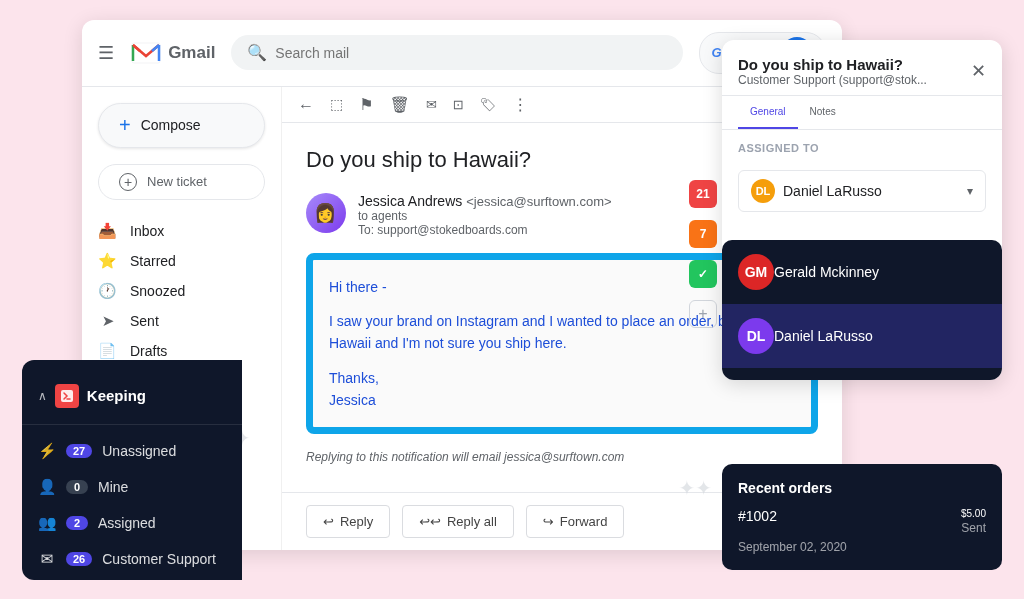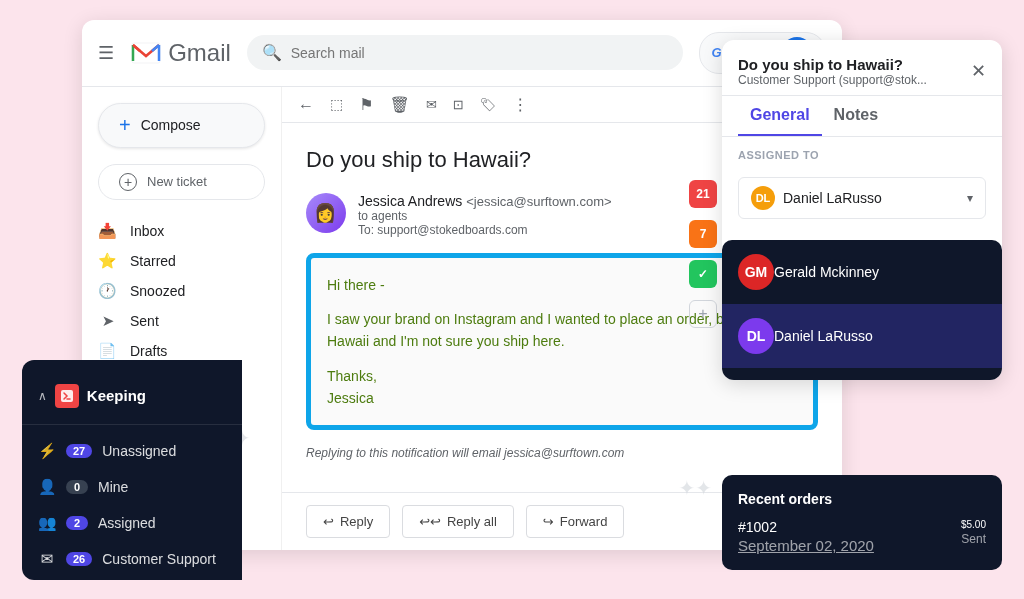--- a/index.html
+++ b/index.html
@@ -135,22 +135,22 @@
     .gmail-menu-icon {
       font-size: 18px;
       color: #5f6368;
       cursor: pointer;
     }
 
     .gmail-logo {
       display: flex;
       align-items: center;
       gap: 6px;
-      font-size: 24px;
-      font-weight: 400;
+      font-size: 17px;
+      font-weight: 700;
       color: #5f6368;
     }
 
     .gmail-search {
       flex: 1;
       background: #f1f3f4;
       border-radius: 24px;
       padding: 8px 16px;
       display: flex;
       align-items: center;
@@ -339,24 +339,24 @@
     }
 
     .sender-to {
       font-size: 12px;
       color: #5f6368;
     }
 
     .email-body-text {
       font-size: 14px;
       line-height: 1.6;
-      color: #4d7c0f;
+      color: #1d4ed8;
       padding: 16px;
       background: #fafafa;
-      border: 5px solid #0ea5e9;
+      border: 7px solid #0ea5e9;
       border-radius: 8px;
       margin-bottom: 16px;
     }
 
     .email-footer-note {
       font-size: 12px;
       color: #5f6368;
       font-style: italic;
       margin-bottom: 8px;
     }
@@ -425,22 +425,22 @@
     }
 
     .widget-tabs {
       display: flex;
       padding: 0 16px;
       border-bottom: 1px solid #e5e7eb;
     }
 
     .widget-tab {
       padding: 10px 12px;
-      font-size: 16px;
-      font-weight: 700;
+      font-size: 10px;
+      font-weight: 400;
       cursor: pointer;
       color: #5f6368;
       text-align: center;
     }
 
     .widget-tab.active {
       color: #4f46e5;
       border-bottom: 2px solid #4f46e5;
     }
 
@@ -560,24 +560,23 @@
       align-items: flex-start;
     }
 
     .order-id {
       font-size: 14px;
       font-weight: 500;
       color: white;
     }
 
     .order-date {
-      font-size: 15px;
+      font-size: 12px;
       color: rgba(255,255,255,0.6);
-      margin-top: 2px;
-      text-decoration: underline;
+      margin-top: 16px;
     }
 
     .order-amount {
       font-size: 10px;
       font-weight: 500;
       color: white;
     }
 
     .order-status {
       font-size: 12px;

